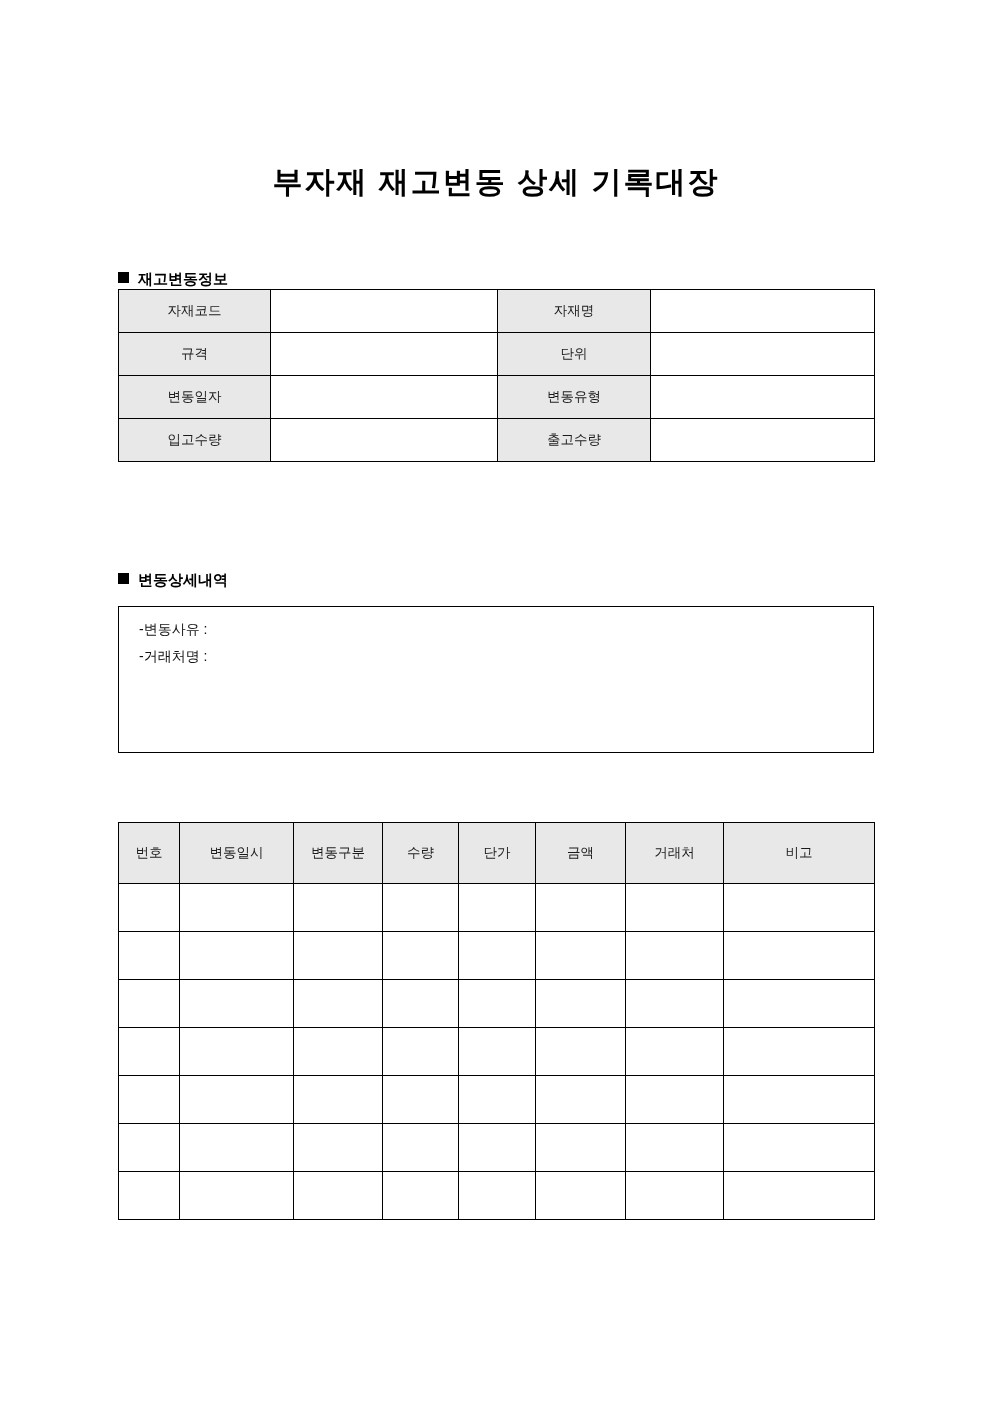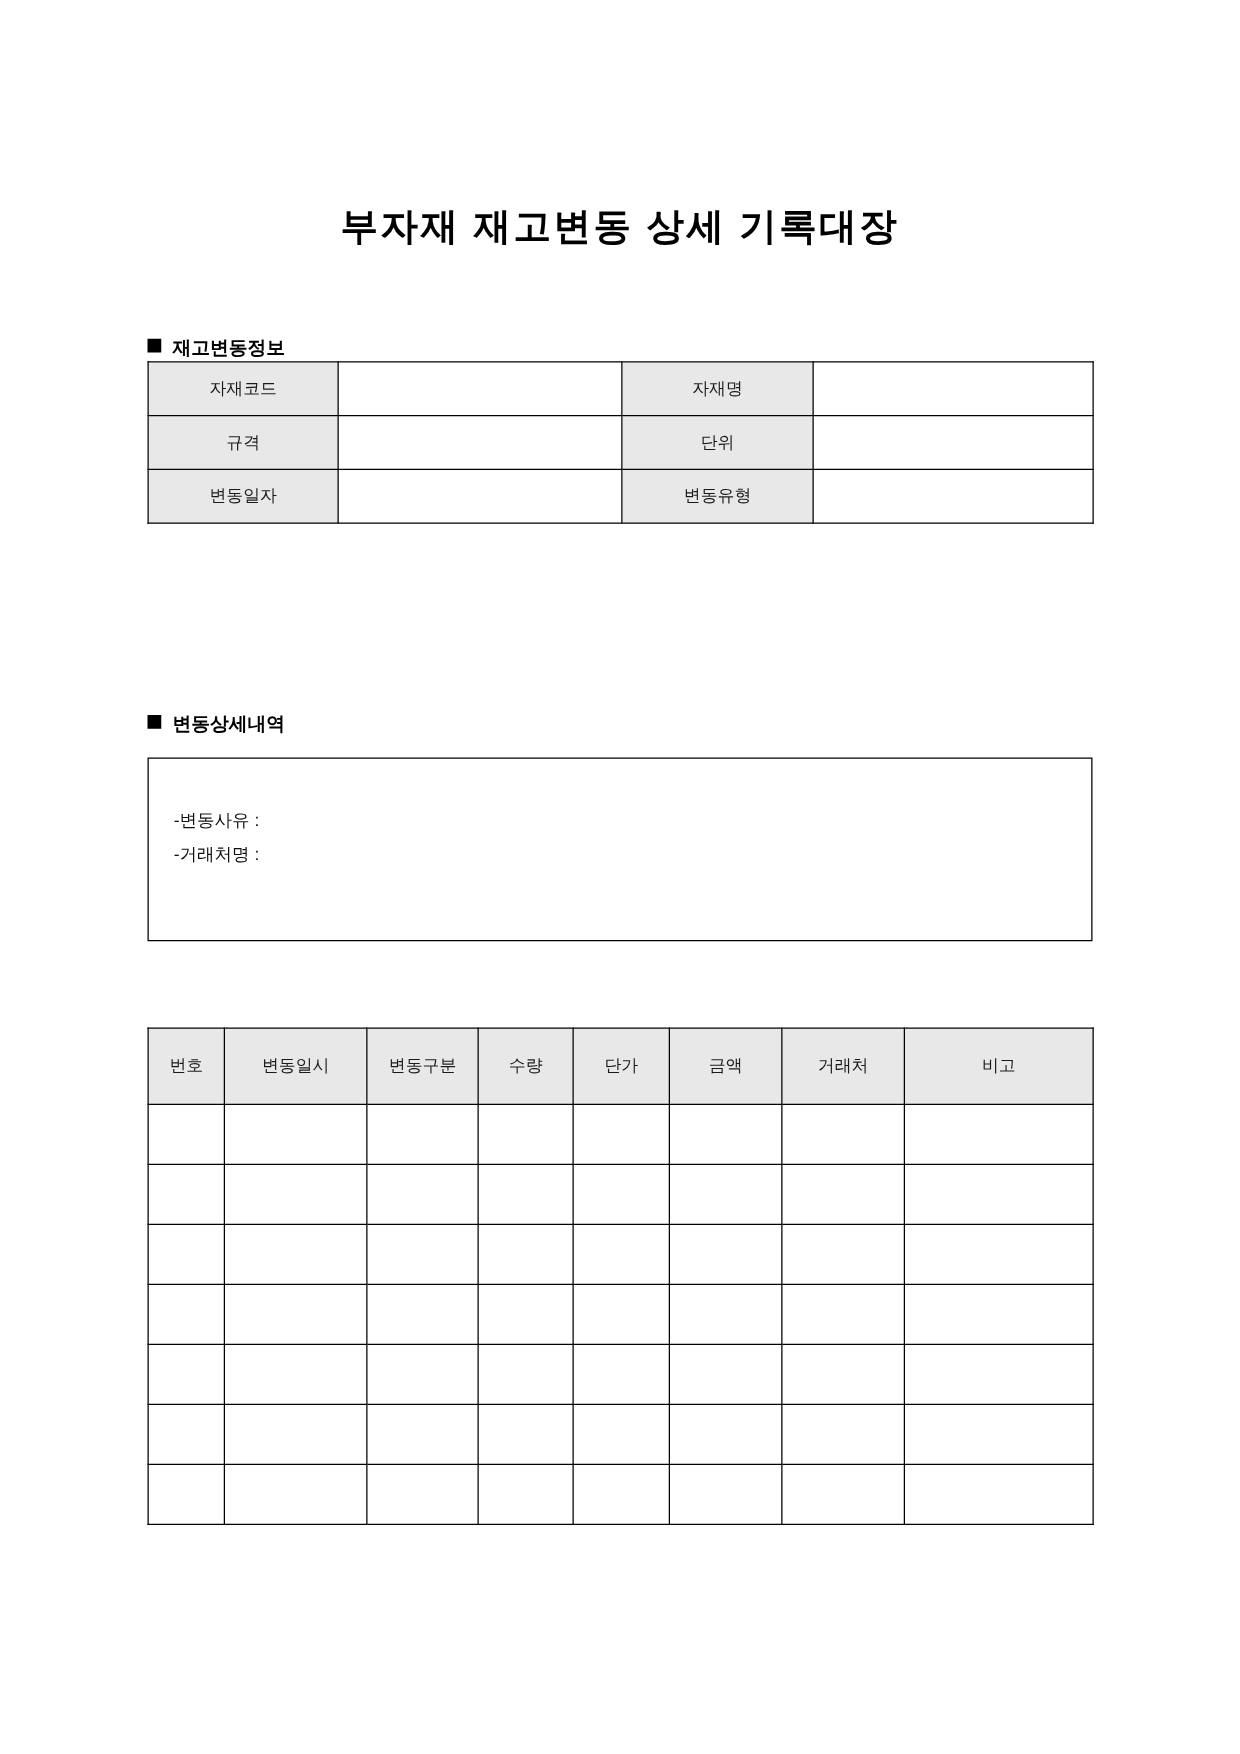--- a/index.html
+++ b/index.html
@@ -103,21 +103,21 @@
     background: #ffffff;
   }
   #detail-box .line {
     font-size: 14px;
     line-height: 27px;
     margin-left: 20px;
     white-space: nowrap;
     color: #111111;
   }
   #detail-box .line:first-child {
-    margin-top: 36px;
+    margin-top: 9px;
   }
 
   
   #ledger-table {
     left: 118px;
     top: 822px;
     width: 756px;
   }
   #ledger-table th {
     height: 60px;
@@ -154,20 +154,26 @@
       <tr>
         <td class="lbl">규격</td>
         <td class="val"></td>
         <td class="lbl">단위</td>
         <td class="val"></td>
       </tr>
       <tr>
         <td class="lbl">변동일자</td>
         <td class="val"></td>
         <td class="lbl">변동유형</td>
+        <td class="val"></td>
+      </tr>
+      <tr>
+        <td class="lbl">입고수량</td>
+        <td class="val"></td>
+        <td class="lbl">출고수량</td>
         <td class="val"></td>
       </tr>
     </tbody>
   </table>
 
   <div class="section-head" id="sec-detail">
     <span class="bullet"></span><span>변동상세내역</span>
   </div>
 
   <div id="detail-box">

